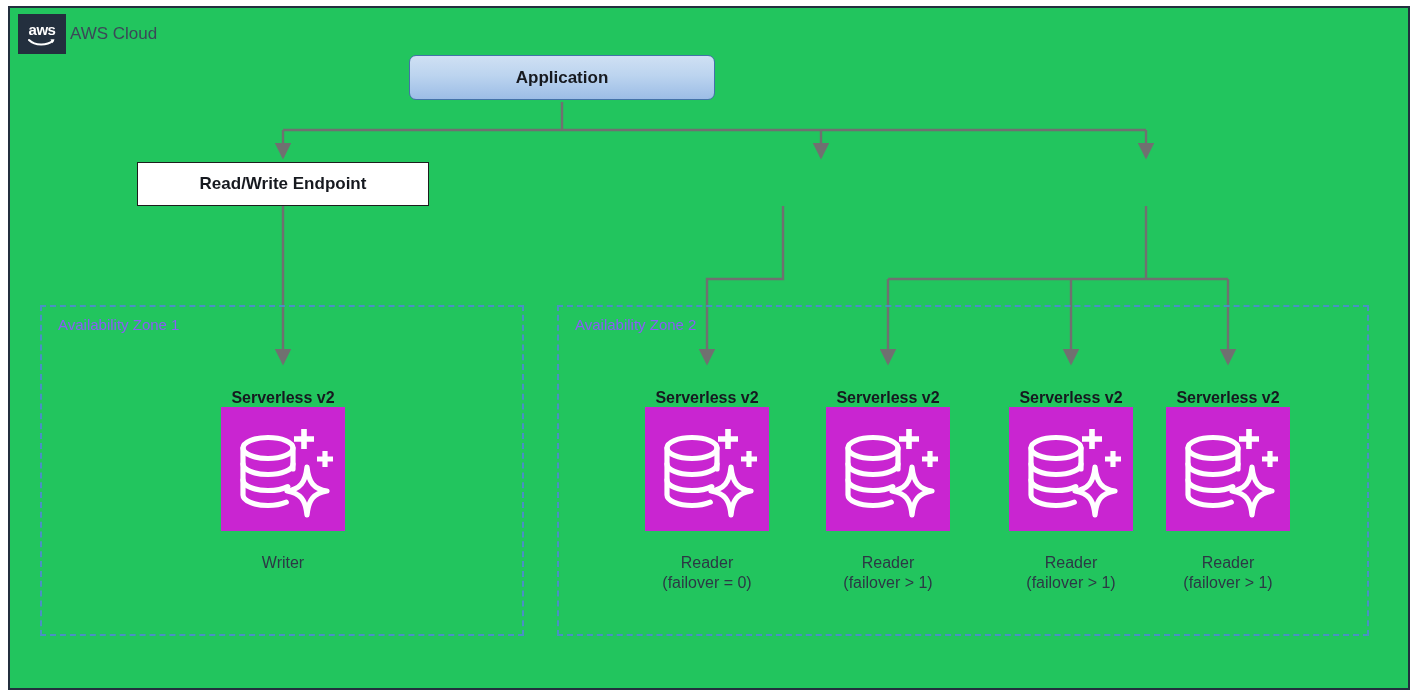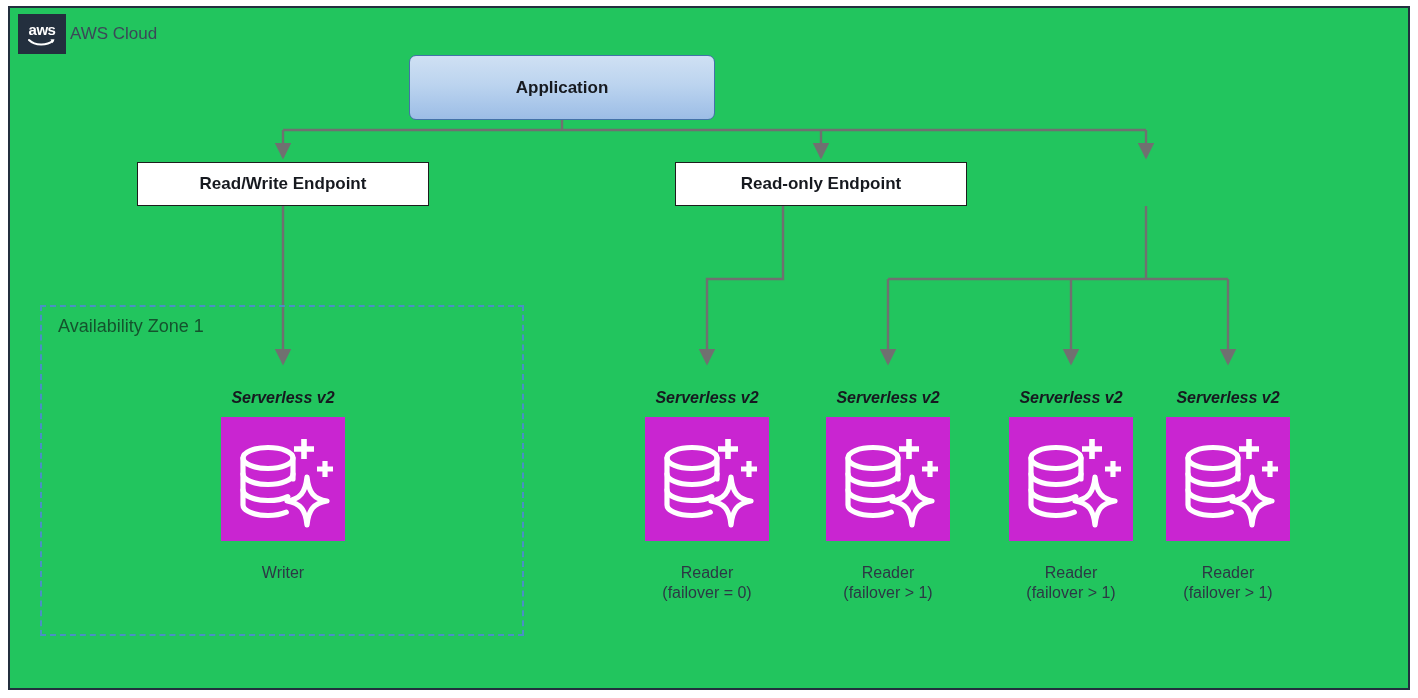--- a/index.html
+++ b/index.html
@@ -42,21 +42,21 @@
     font-size: 17px;
     color: #3b4858;
     font-family: "Liberation Sans", sans-serif;
     white-space: nowrap;
   }
 
   
   .app-box {
     position: absolute;
     left: 409px; top: 55px;
-    width: 306px; height: 65px;
+    width: 306px; height: 45px;
     border-radius: 7px;
     border: 1px solid #4472a8;
     background: linear-gradient(to bottom, #cfe0f3 0%, #bcd4ef 45%, #9cbde6 100%);
     display: flex; align-items: center; justify-content: center;
   }
   .app-box-label {
     font-size: 17px; font-weight: 700; color: #16191f;
     font-family: "Liberation Sans", sans-serif;
   }
 
@@ -80,34 +80,34 @@
   .az-box {
     position: absolute;
     top: 305px; height: 331px;
     border: 2px dashed #4a90c4;
     background: transparent;
   }
   #az1 { left: 40px;  width: 484px; }
   #az2 { left: 557px; width: 812px; }
   .az-label {
     position: absolute; left: 16px; top: 9px;
-    font-size: 18px; color: #14532d;
+    font-size: 15px; color: #8b5cf6;
     font-family: "Liberation Sans", sans-serif; white-space: nowrap;
   }
 
   
   .node {
     position: absolute;
     width: 170px;
     display: flex; flex-direction: column; align-items: center;
   }
   .node-title {
     font-size: 16px; font-weight: 700; color: #16191f;
     font-family: "Liberation Sans", sans-serif;
-    white-space: nowrap; margin-bottom: 10px; font-style: italic;
+    white-space: nowrap; margin-bottom: 0;
   }
   .node-icon {
     width: 124px; height: 124px;
     background: #C925D1;
     display: block;
   }
   .node-caption {
     margin-top: 22px;
     font-size: 16px; color: #2c3845; text-align: center;
     font-family: "Liberation Sans", sans-serif; line-height: 1.25;
@@ -167,31 +167,31 @@
       <path d="M888,279 L888,363" marker-end="url(#arrow)"></path>
       <path d="M1071,279 L1071,363" marker-end="url(#arrow)"></path>
       <path d="M1228,279 L1228,363" marker-end="url(#arrow)"></path>
     </g>
   </svg>
 
   <div class="az-box" id="az1">
     <span class="az-label">Availability Zone 1</span>
   </div>
 
+  <div class="az-box" id="az2">
+    <span class="az-label">Availability Zone 2</span>
+  </div>
 
   <div class="app-box">
     <span class="app-box-label">Application</span>
   </div>
 
   <div class="endpoint" id="ep-rw">
     <span class="endpoint-label">Read/Write Endpoint</span>
   </div>
-  <div class="endpoint" id="ep-ro">
-    <span class="endpoint-label">Read-only Endpoint</span>
-  </div>
 
   <div class="node" style="left:198px; top:389px;">
     <span class="node-title">Serverless v2</span>
     <svg class="node-icon" viewBox="0 0 124 124">
       <rect width="124" height="124" fill="#C925D1"></rect>
       <g fill="none" stroke="#ffffff" stroke-width="5.2" stroke-linecap="round" stroke-linejoin="round">
         <ellipse cx="47" cy="41" rx="25" ry="10.5"></ellipse>
         <path d="M22,41 L22,88 C22,93.8 33.2,98.5 47,98.5 C54.2,98.5 60.7,97.2 65.3,95.2"></path>
         <path d="M72,41 L72,62"></path>
         <path d="M22,57 C22,62.8 33.2,67.5 47,67.5 C60.8,67.5 72,62.8 72,57"></path>

